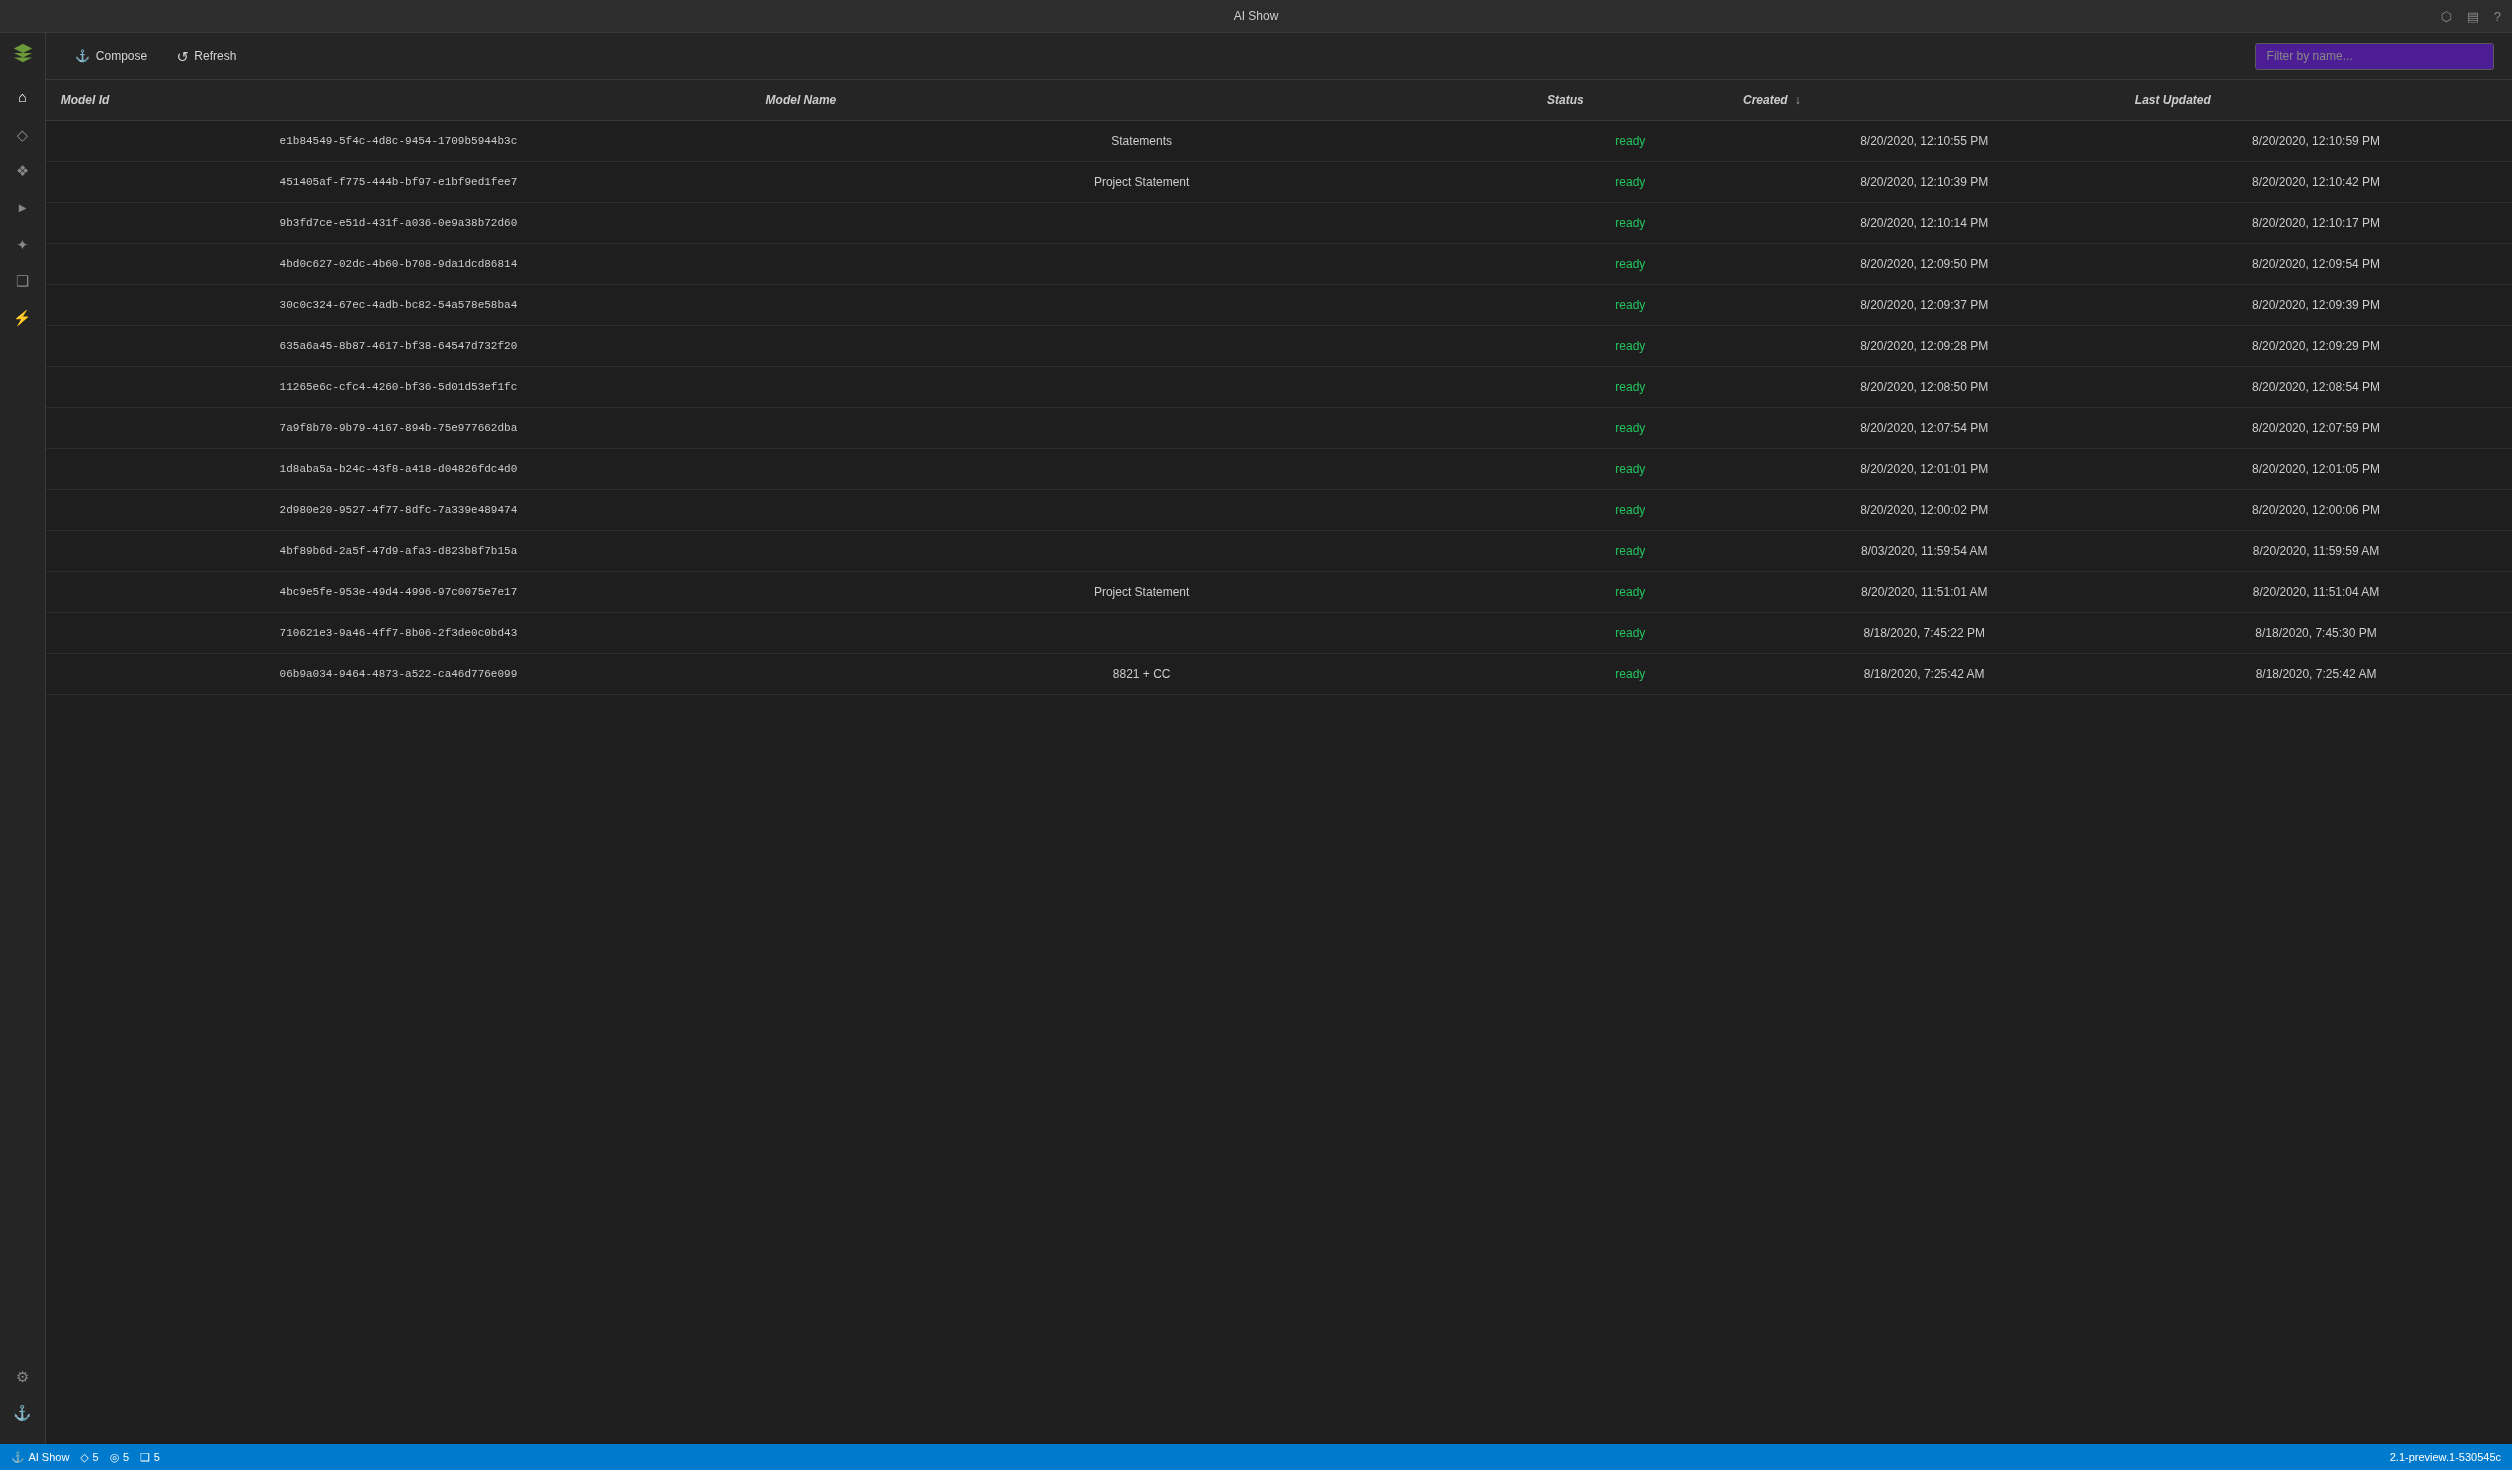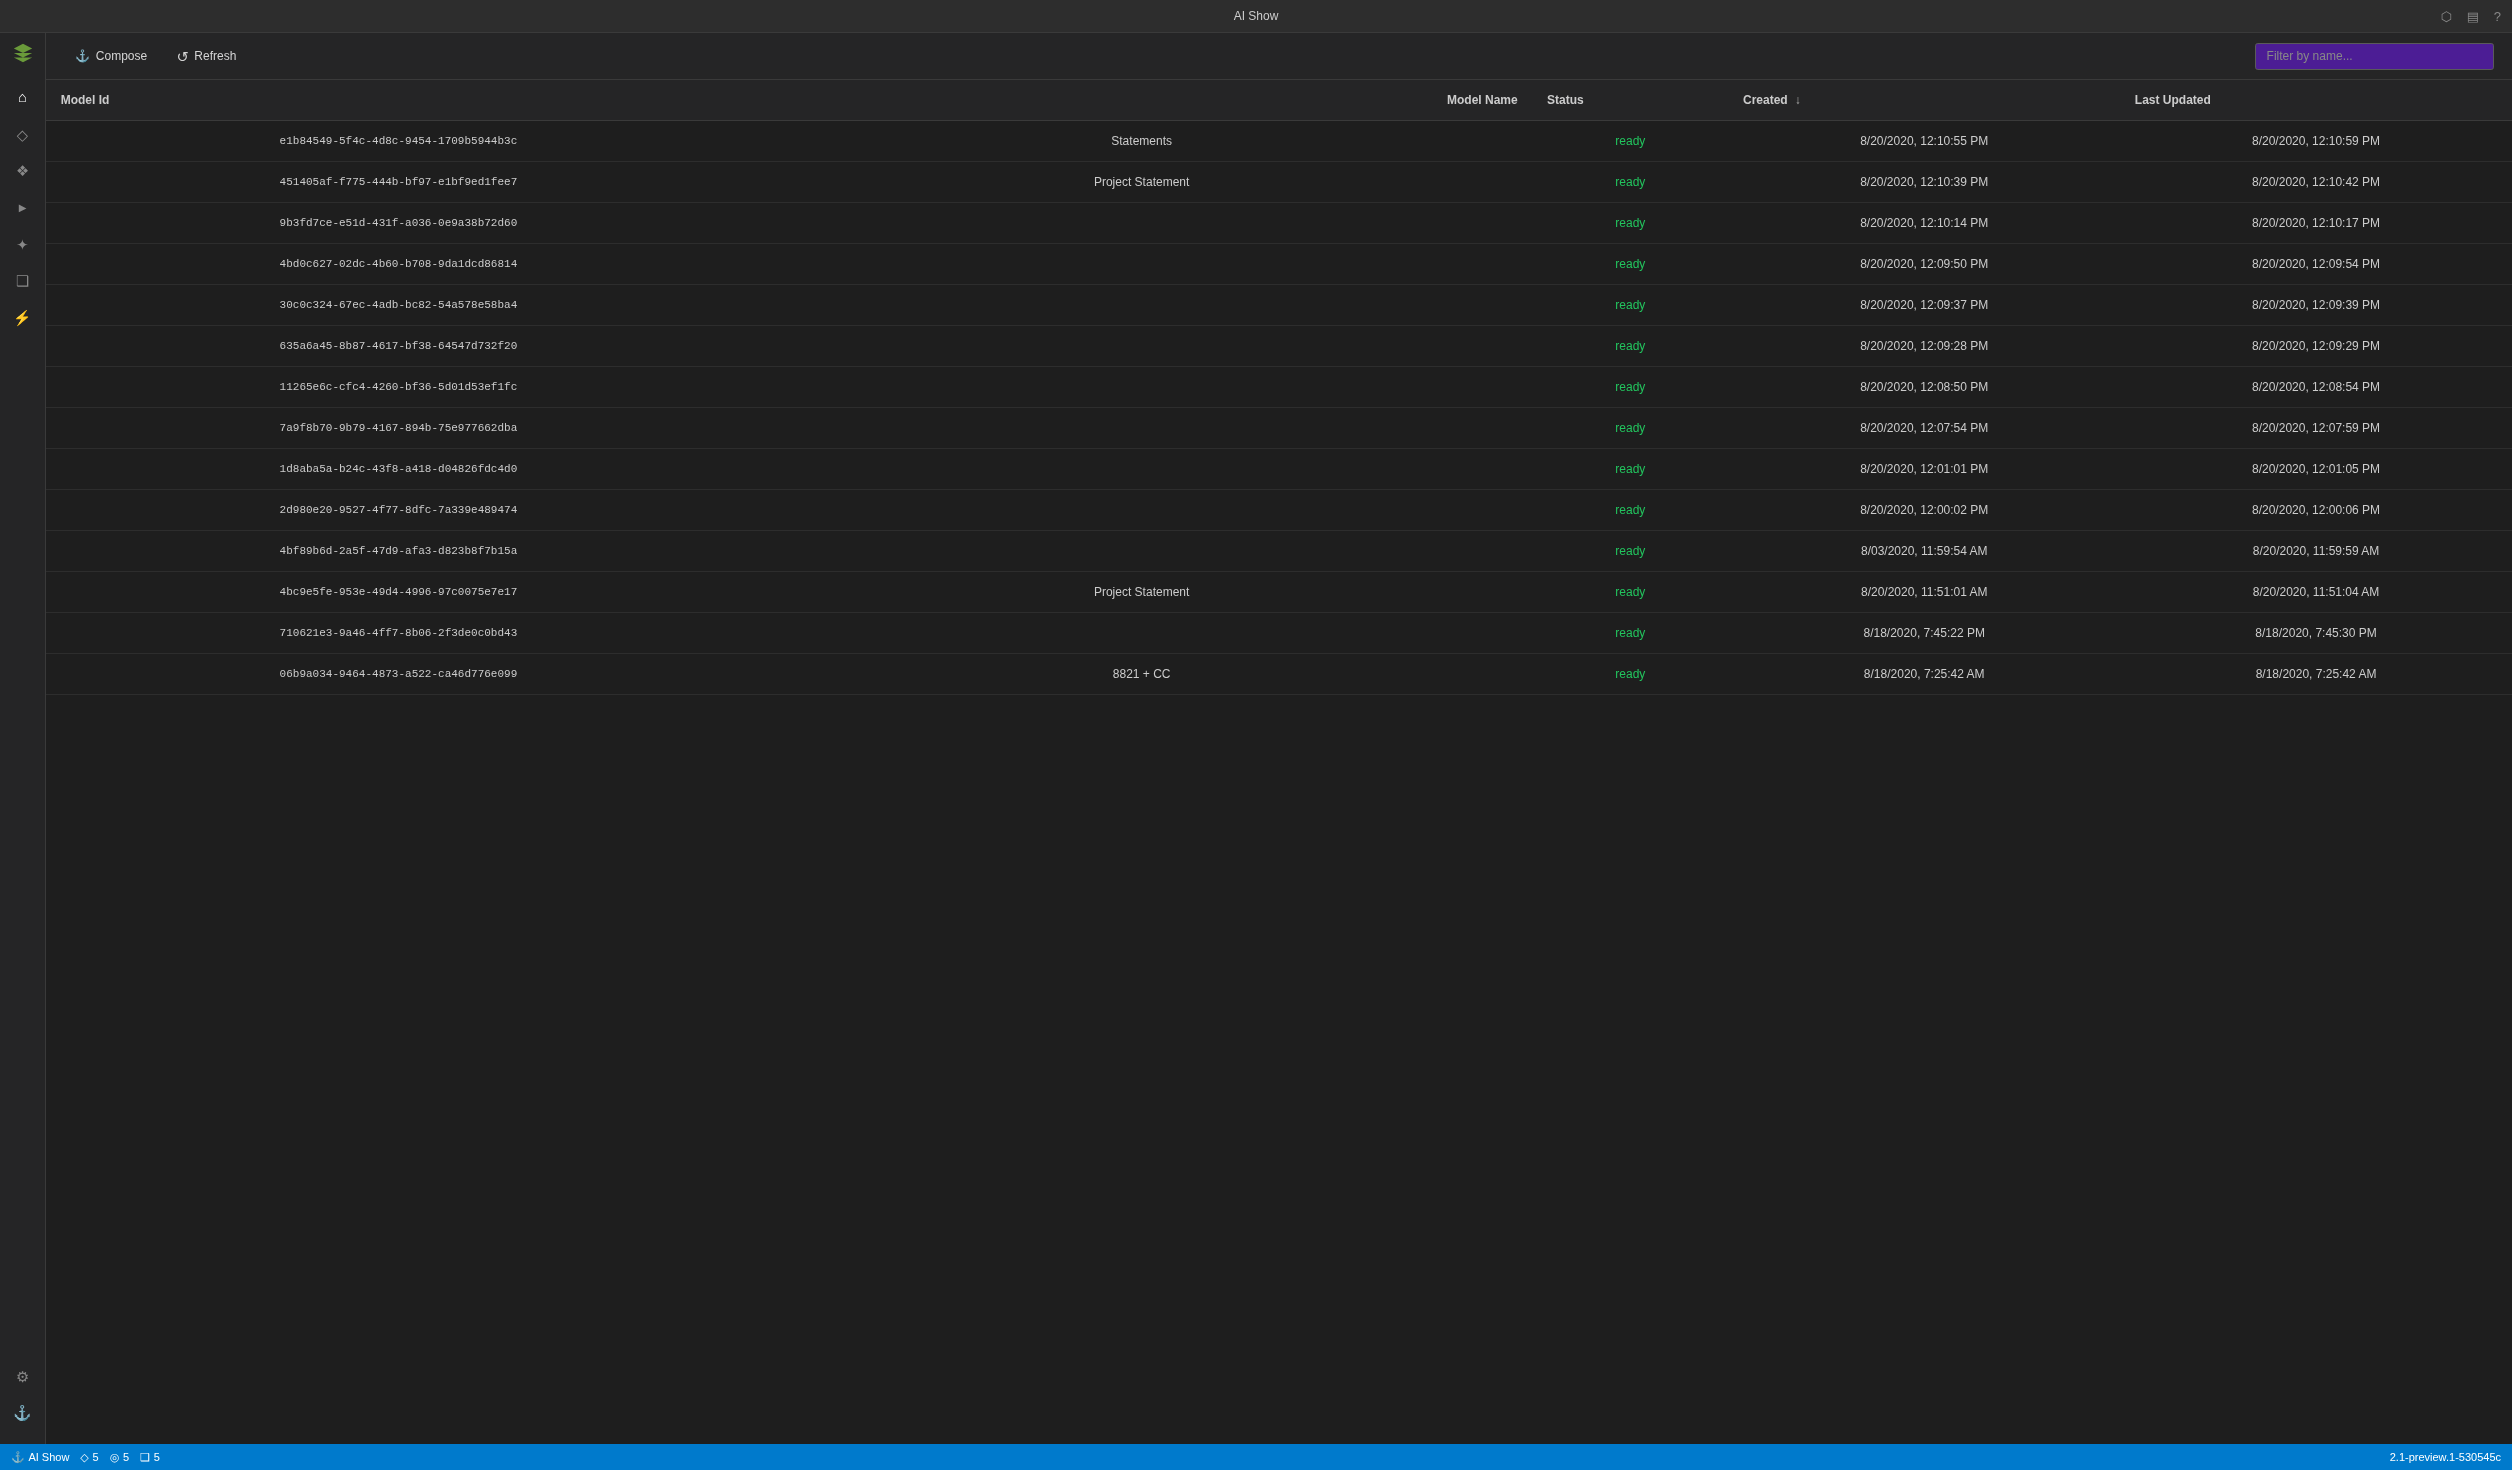--- a/index.html
+++ b/index.html
@@ -166,20 +166,21 @@
       border-radius: 3.7px;
     }
 
     table {
       width: 100%;
       border-collapse: collapse;
       font-size: 12px;
     }
     thead tr {
       border-bottom: 0.9px solid #3a3a3a;
+      font-style: italic;
     }
     thead th {
       padding: 13px 14.7px;
       text-align: left;
       font-weight: 600;
       color: #cccccc;
       font-size: 12px;
       background: #252526;
       position: sticky;
       top: 0;
@@ -307,21 +308,21 @@
       <input class="filter-input" type="text" placeholder="Filter by name..." style="">
     </div>
 
     <div class="table-container">
       <table>
         <thead>
           <tr>
             <th style="width: 331px;">
               <span>Model Id</span>
             </th>
-            <th style="width: 367px; text-align: right;">
+            <th style="width: 367px;">
               <span>Model Name</span>
             </th>
             <th style="width: 92px;">
               <span>Status</span>
             </th>
             <th class="sortable" style="width: 184px;">
               <span>Created</span>
               <span class="sort-icon">↓</span>
             </th>
             <th style="width: 184px;">

